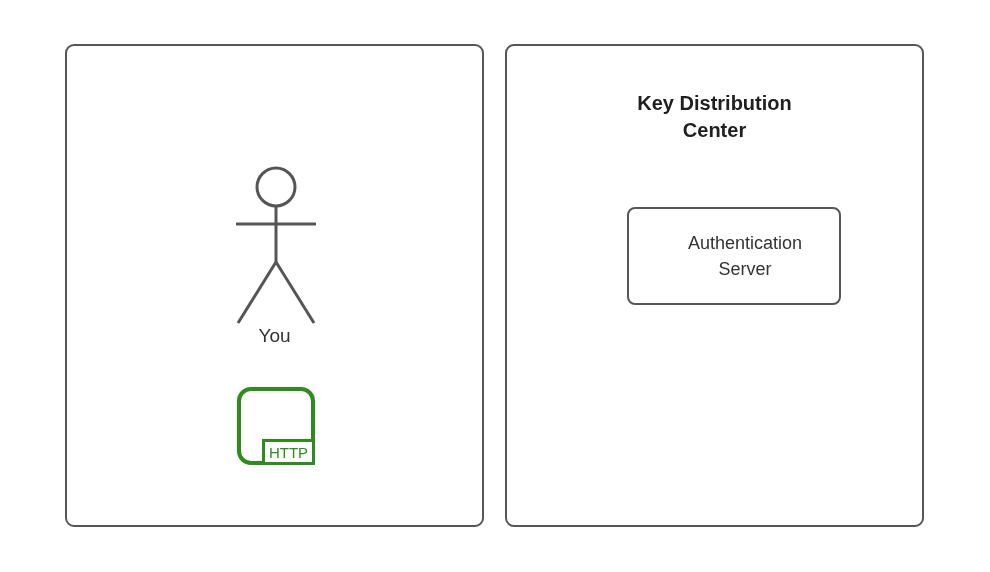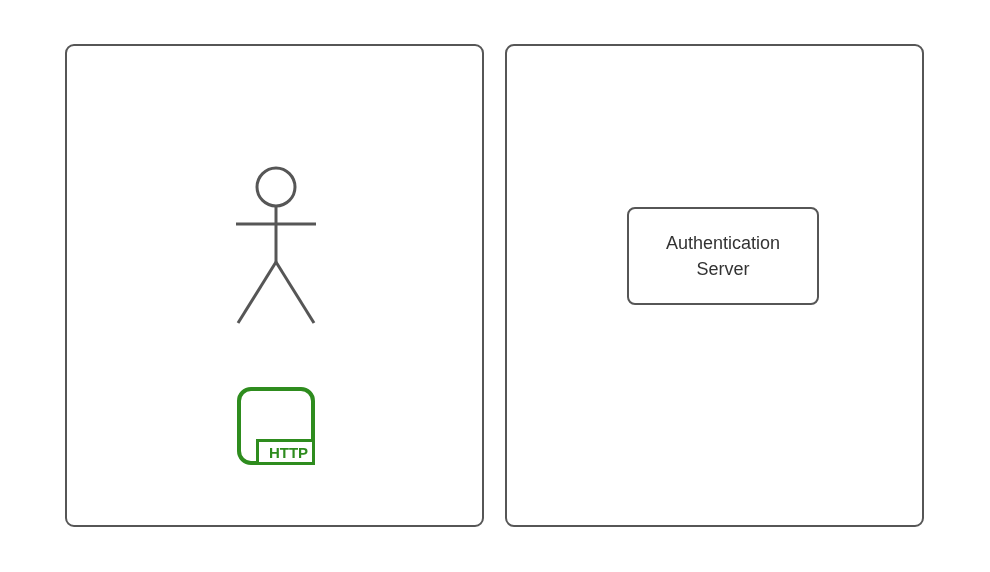--- a/index.html
+++ b/index.html
@@ -68,63 +68,67 @@
     background:var(--background);
   }
   .http-badge{
     position:absolute;
     right:-4px;bottom:-4px;
     width:47px;height:20px;
     border:3px solid var(--http_green);
     background:var(--background);
     color:var(--http_green);
     font-size:15px;
-    font-weight:bold;
+    font-weight:normal;
     display:flex;
     align-items:center;
     justify-content:center;
     letter-spacing:0px;
-    padding-left:6px;
   }
   .server-box{
     position:absolute;
     left:120px;
     width:188px;height:94px;
     border:2px solid var(--panel_border);
     border-radius:8px;
     background:var(--background);
     display:flex;
     align-items:center;
     justify-content:center;
     text-align:center;
     font-size:18px;
     line-height:26px;
     color:var(--label_text);
+    padding-left:22px;
   }
   .server-box .wrap{display:inline-block;max-width:156px;}
   .server-box-0{top:161px;}
   .server-box-1{top:341px;}
 </style>
 </head>
 <body>
 
 <div class="panel panel-left">
 
   <svg class="actor-svg" viewBox="0 0 90 162" fill="none" xmlns="http://www.w3.org/2000/svg">
     <circle cx="45" cy="21" r="19" stroke="#565656" stroke-width="3" fill="none"></circle>
     <line x1="45" y1="40" x2="45" y2="96" stroke="#565656" stroke-width="3"></line>
     <line x1="5" y1="58" x2="85" y2="58" stroke="#565656" stroke-width="3"></line>
     <line x1="45" y1="96" x2="7" y2="157" stroke="#565656" stroke-width="3"></line>
     <line x1="45" y1="96" x2="83" y2="157" stroke="#565656" stroke-width="3"></line>
   </svg>
+  <div class="shape-label you-label">You</div>
 
   <div class="http-icon">
     <div class="http-badge">HTTP</div>
   </div>
 </div>
 
 <div class="panel panel-right">
+  <div class="panel-title">
+    <span class="wrap">Key Distribution Center</span>
+  </div>
 
   <div class="server-box server-box-0">
     <span class="wrap">Authentication Server</span>
   </div>
 
 </div>
 
 </body></html>

